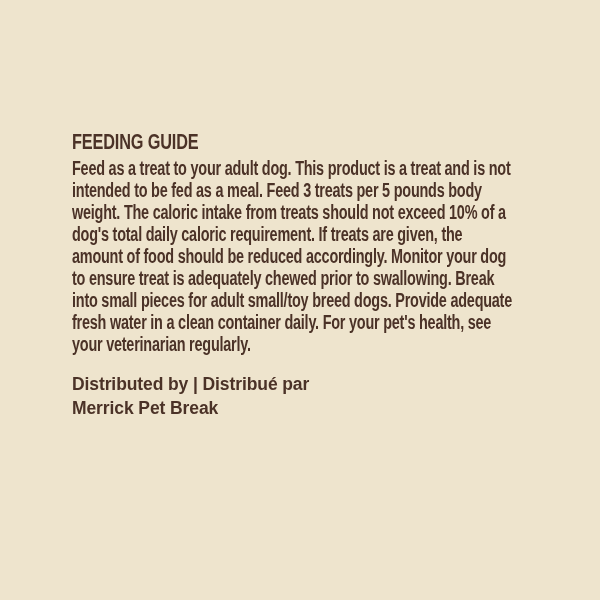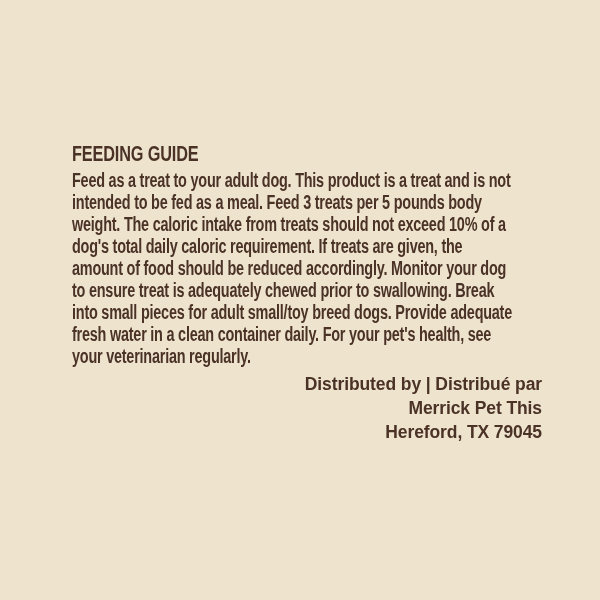--- a/index.html
+++ b/index.html
@@ -13,21 +13,20 @@
     overflow: hidden;
     background: #eee4cd;
     font-family: "Liberation Sans", sans-serif;
     color: #4b3227;
   }
   .label {
     position: absolute;
     left: 72px;
     top: 129px;
     width: 470px;
-    margin-top: 12px;
   }
   
   .cond {
     display: block;
     white-space: nowrap;
     transform: scaleX(0.74);
     transform-origin: 0 50%;
   }
   .heading {
     font-size: 22px;
@@ -47,21 +46,20 @@
     left: 72px;
     top: 372px;
     width: 470px;
   }
   .dist-line {
     font-size: 17.5px;
     font-weight: 700;
     letter-spacing: -0.1px;
     line-height: 24px;
     white-space: nowrap;
-    text-align: right;
   }
 </style>
 </head>
 <body style="background: rgb(238, 228, 205); color: rgb(75, 50, 39);">
 
 <div class="label">
   <h1 class="heading cond">FEEDING GUIDE</h1>
   <div>
     <span class="body-line cond">Feed as a treat to your adult dog. This product is a treat and is not</span>
     <span class="body-line cond">intended to be fed as a meal. Feed 3 treats per 5 pounds body</span>
@@ -70,15 +68,14 @@
     <span class="body-line cond">amount of food should be reduced accordingly. Monitor your dog</span>
     <span class="body-line cond">to ensure treat is adequately chewed prior to swallowing. Break</span>
     <span class="body-line cond">into small pieces for adult small/toy breed dogs. Provide adequate</span>
     <span class="body-line cond">fresh water in a clean container daily. For your pet's health, see</span>
     <span class="body-line cond">your veterinarian regularly.</span>
   </div>
 </div>
 
 <div class="distributor">
   <div class="dist-line">Distributed by | Distribué par</div>
-  <div class="dist-line">Merrick Pet This</div>
-  <div class="dist-line">Hereford, TX 79045</div>
+  <div class="dist-line">Merrick Pet Break</div>
 </div>
 
 </body></html>

